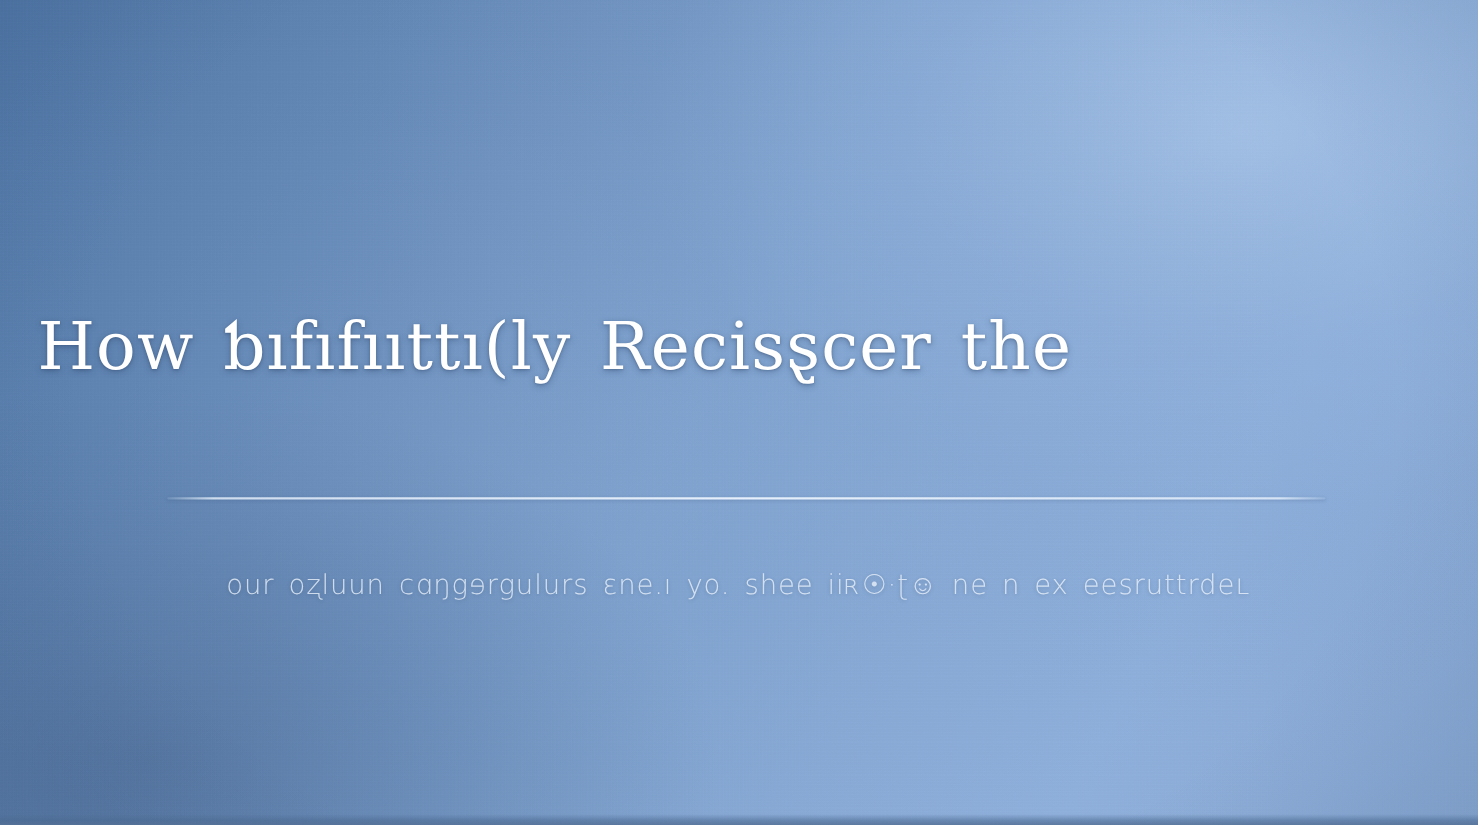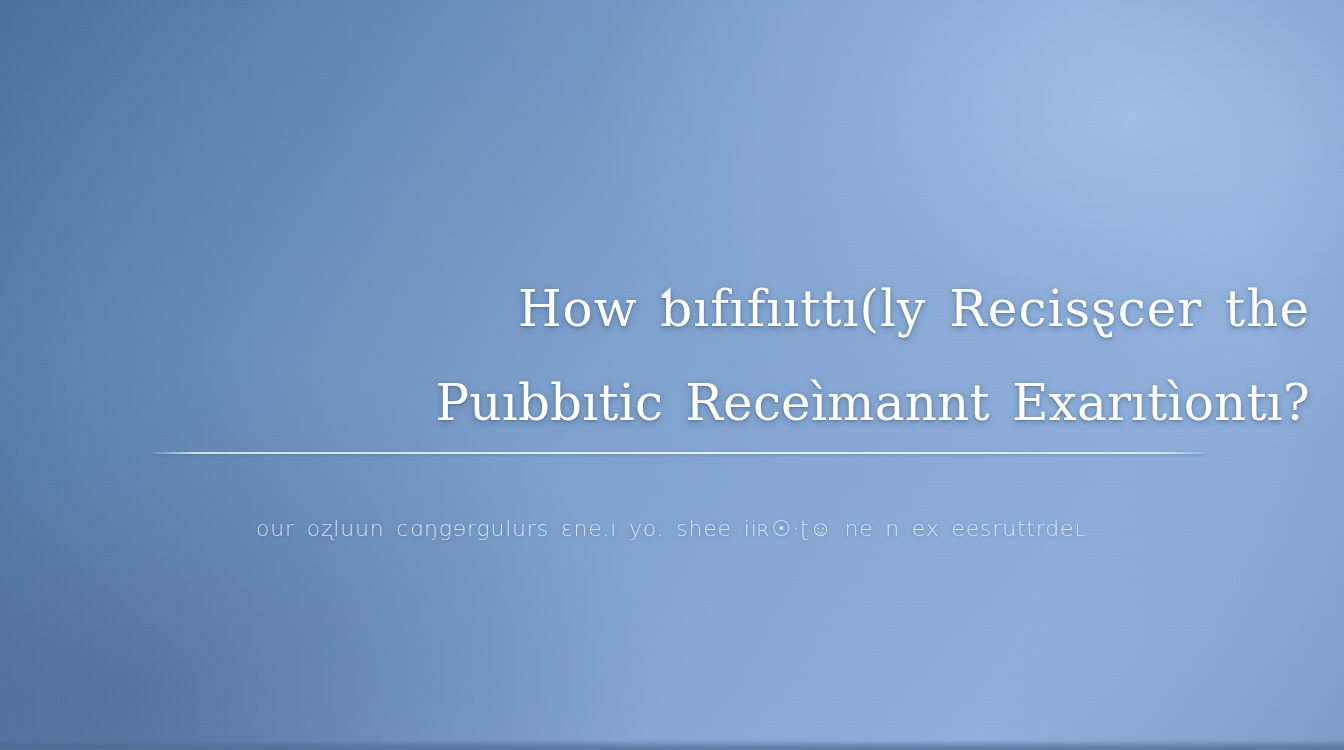--- a/index.html
+++ b/index.html
@@ -106,24 +106,24 @@
     flex-direction: column;
     align-items: center;
     justify-content: flex-start;
   }
 
   .headline {
     position: absolute;
     top: 228px;
     left: 0;
     right: 0;
-    text-align: right;
+    text-align: left;
     color: #ffffff;
     font-family: "DejaVu Serif", "Liberation Serif", serif;
-    font-size: 50px;
+    font-size: 60px;
     line-height: 94px;
     font-weight: 400;
     letter-spacing: 0.5px;
     word-spacing: 6px;
     text-shadow:
       0 2px 6px rgba(40,64,98,0.38),
       0 1px 2px rgba(40,64,98,0.30);
     padding: 0 34px;
     -webkit-font-smoothing: antialiased;
   }
@@ -151,21 +151,21 @@
   }
 
   .subtitle {
     position: absolute;
     top: 486px;
     left: 0;
     right: 0;
     text-align: center;
     color: rgba(232,240,250,0.88);
     font-family: "DejaVu Sans", "Liberation Sans", sans-serif;
-    font-size: 22px;
+    font-size: 25px;
     line-height: 42px;
     font-weight: 300;
     letter-spacing: 0.8px;
     word-spacing: 4px;
     text-shadow: 0 1px 4px rgba(42,66,100,0.30);
     padding: 0 82px;
   }
   .subtitle-line {
     display: block;
     white-space: nowrap;
@@ -185,21 +185,20 @@
   <div class="bg-glow-b"></div>
   <div class="bg-glow-c"></div>
   <div class="bg-vignette"></div>
   <div class="bg-grain"></div>
   <div class="bg-bottom-edge"></div>
 
   <div class="content">
 
     <h1 class="headline">
       <span class="headline-line line-1">How  ƅıfıfııttı(ly  Recisȿcer  the</span>
-      <span class="headline-line line-2">Puıbbıtic  Receìmannt  Exarıtìontı?</span>
     </h1>
 
     <div class="divider"></div>
 
     <p class="subtitle">
       <span class="subtitle-line sub-1">our oʐluun cɑŋgɘrgulurs ɛne.ı yo. shee iiʀ☉·ʈ☺ ne n ex eesruttrdeʟ</span>
     </p>
 
   </div>
 </div>

